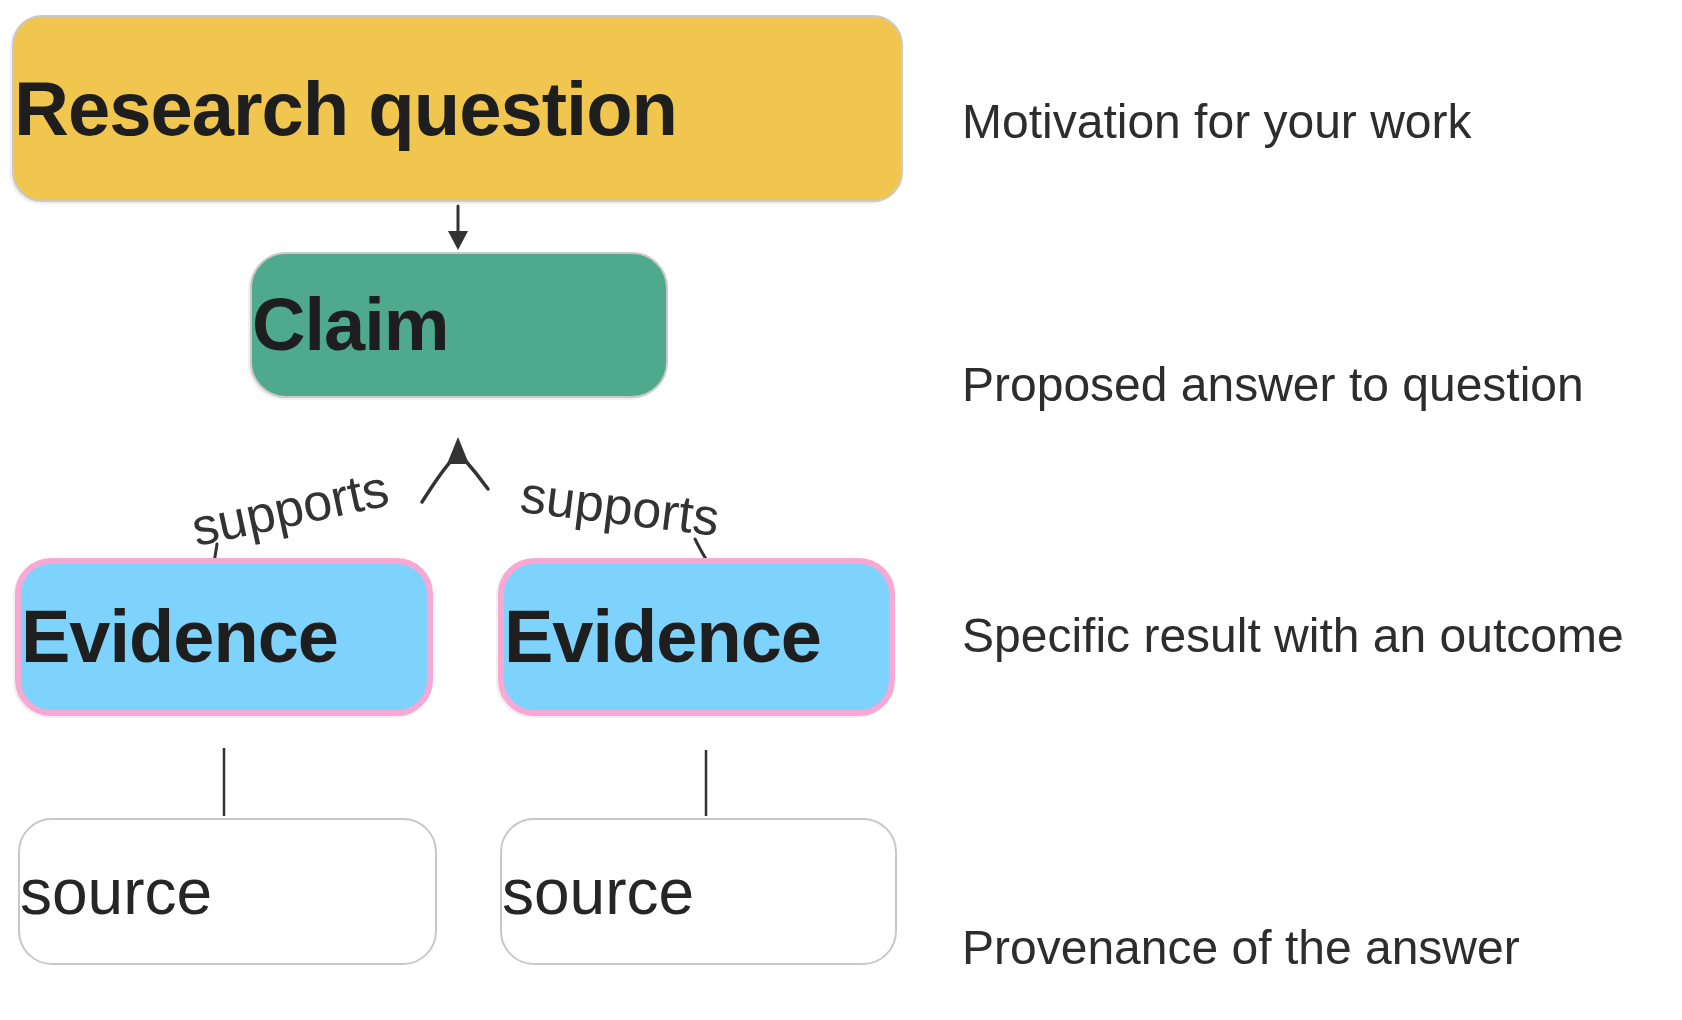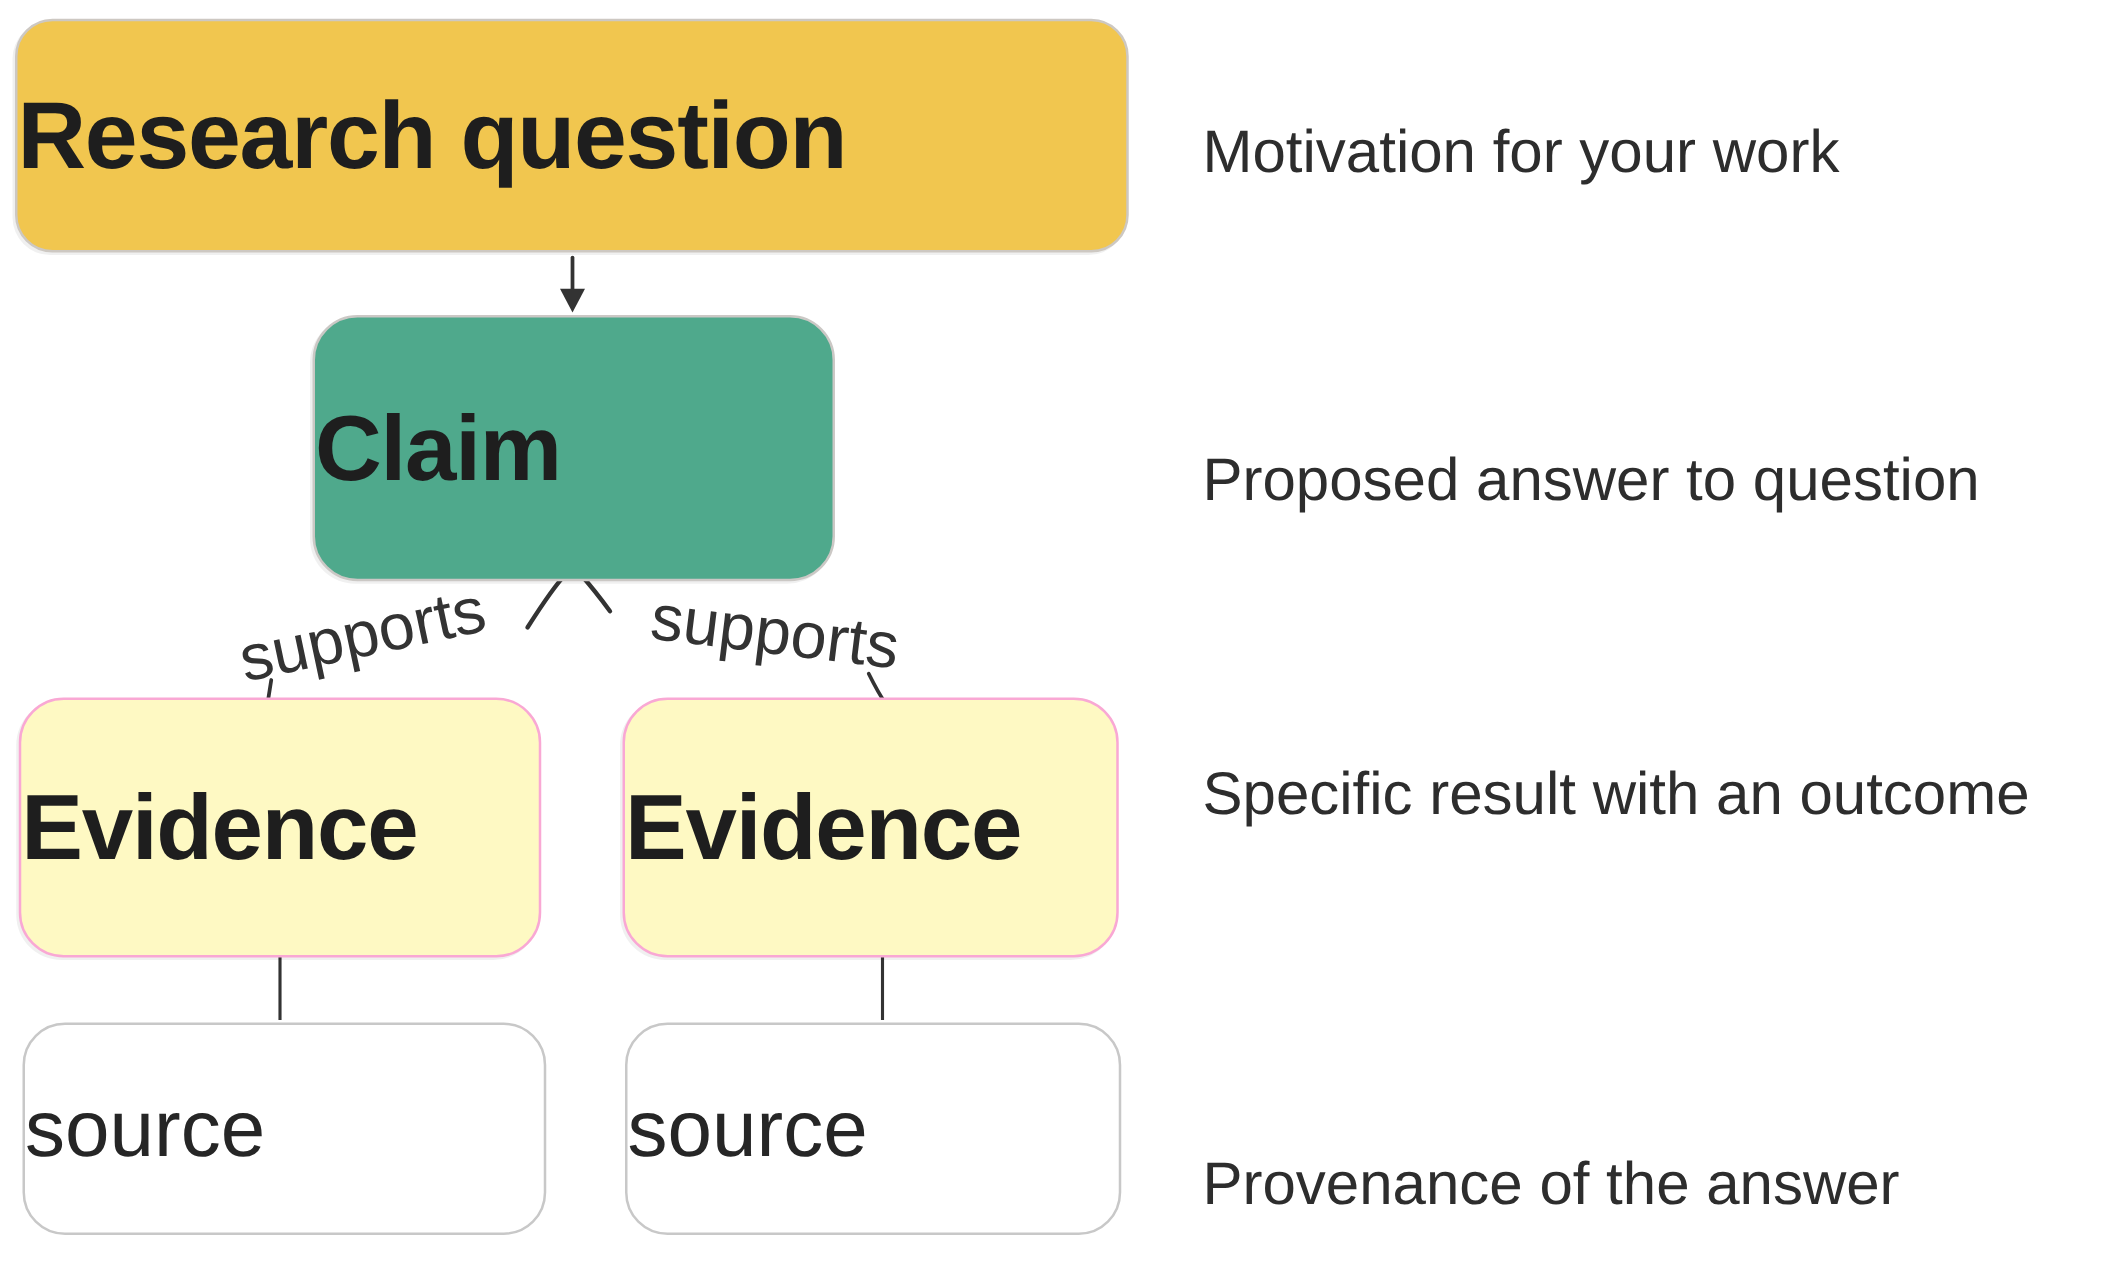--- a/index.html
+++ b/index.html
@@ -24,39 +24,39 @@
   }
   .rq{
     left:12px;top:15px;width:891px;height:187px;
     background:#F1C64F;
     border:2px solid #cdc8c2;
     border-radius:30px;
     box-shadow:-2px 2px 0 rgba(0,0,0,0.06);
   }
   .rq .node-label{font-size:76px;}
   .claim{
-    left:250px;top:252px;width:418px;height:213px;
+    left:250px;top:252px;width:418px;height:146px;
     background:#4FA98C;
     border:2px solid #cbc8c5;
     border-radius:36px;
     box-shadow:-2px 2px 0 rgba(0,0,0,0.06);
   }
   .claim .node-label{font-size:74px;}
   .evidence{
-    top:558px;height:208px;
-    background:#fef9c3;
-    border:2px solid #f9a8d4;
+    top:558px;height:158px;
+    background:#7dd3fc;
+    border:6px solid #f9a8d4;
     border-radius:36px;
     box-shadow:-2px 2px 0 rgba(0,0,0,0.06);
   }
   .evidence-left{left:15px;width:418px;}
   .evidence-right{left:498px;width:397px;}
   .evidence .node-label{font-size:74px;}
   .source{
-    top:818px;height:170px;
+    top:818px;height:147px;
     background:#ffffff;
     border:2px solid #c8c8c8;
     border-radius:34px;
   }
   .source-left{left:18px;width:419px;}
   .source-right{left:500px;width:397px;}
   .source .node-label{
     font-weight:400;font-size:64px;color:#262626;letter-spacing:0;
   }
   .edge-label{

